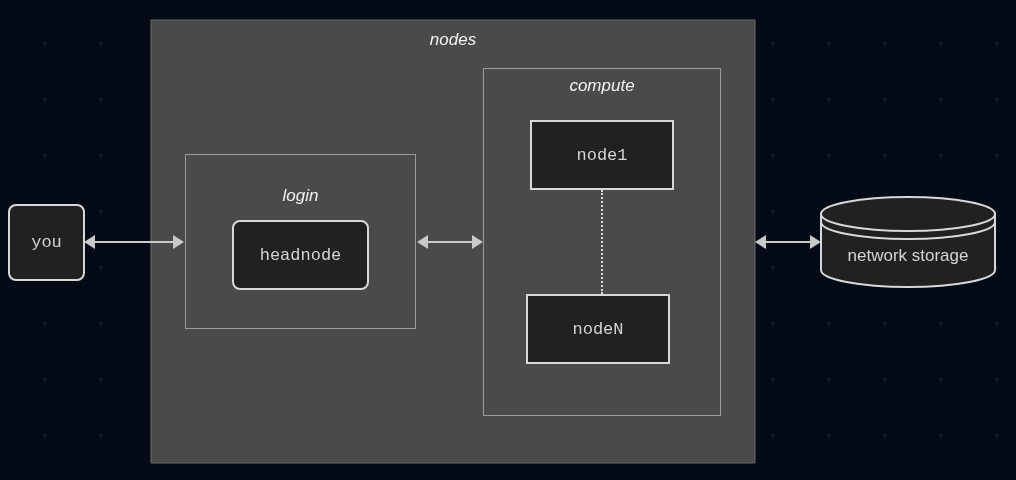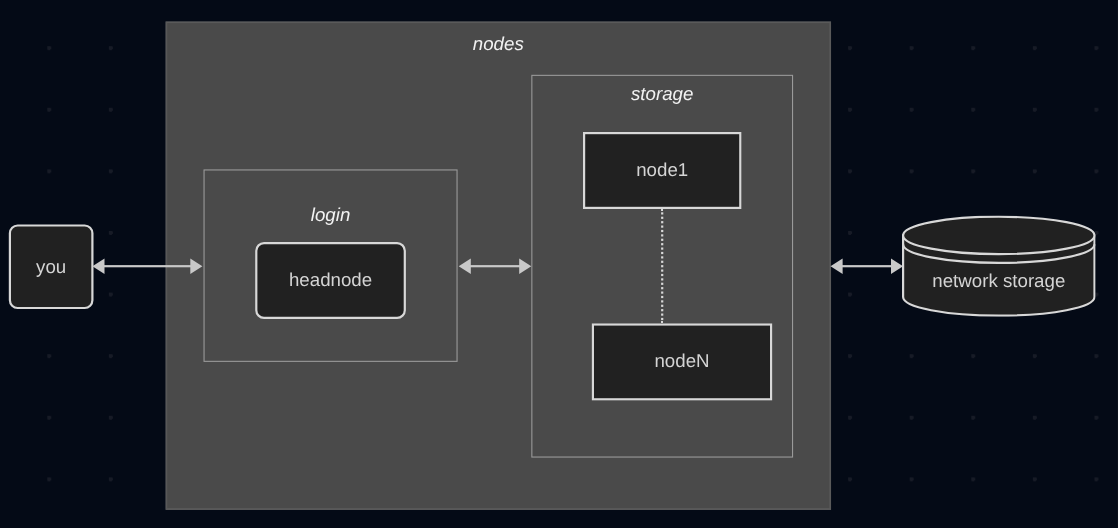--- a/index.html
+++ b/index.html
@@ -71,26 +71,27 @@
     position: absolute;
     box-sizing: border-box;
     background: #212121;
     border: 2px solid #d8d8d8;
     color: #d4d4d4;
     font-size: 17px;
     display: flex;
     align-items: center;
     justify-content: center;
     white-space: nowrap;
+    font-family: Liberation Mono, monospace;
   }
   .nodebox.rounded { border-radius: 8px; text-align: right; }
   .box-you       { left: 8px;   top: 204px; width: 77px;  height: 77px; }
   .box-headnode  { left: 232px; top: 220px; width: 137px; height: 70px; }
   .box-node1     { left: 530px; top: 120px; width: 144px; height: 70px; }
-  .box-nodeN     { left: 538px; top: 294px; width: 164px; height: 70px; }
+  .box-nodeN     { left: 526px; top: 294px; width: 144px; height: 70px; }
 
   
   .dotlink {
     position: absolute;
     left: 601px;
     top: 190px;
     width: 0;
     height: 104px;
     border-left: 2px dotted #d8d8d8;
   }
@@ -149,21 +150,21 @@
   <div class="panel panel-nodes">
     <div class="panel-title">nodes</div>
 
   </div>
 
   <div class="panel panel-inner panel-login">
     <div class="panel-title">login</div>
   </div>
 
   <div class="panel panel-inner panel-compute">
-    <div class="panel-title">storage</div>
+    <div class="panel-title">compute</div>
   </div>
 
   <div class="dotlink"></div>
 
   <div class="nodebox rounded box-you">you</div>
   <div class="nodebox rounded box-headnode">headnode</div>
   <div class="nodebox box-node1">node1</div>
   <div class="nodebox box-nodeN">nodeN</div>
 
   <div class="arrow arrow-you-login">

